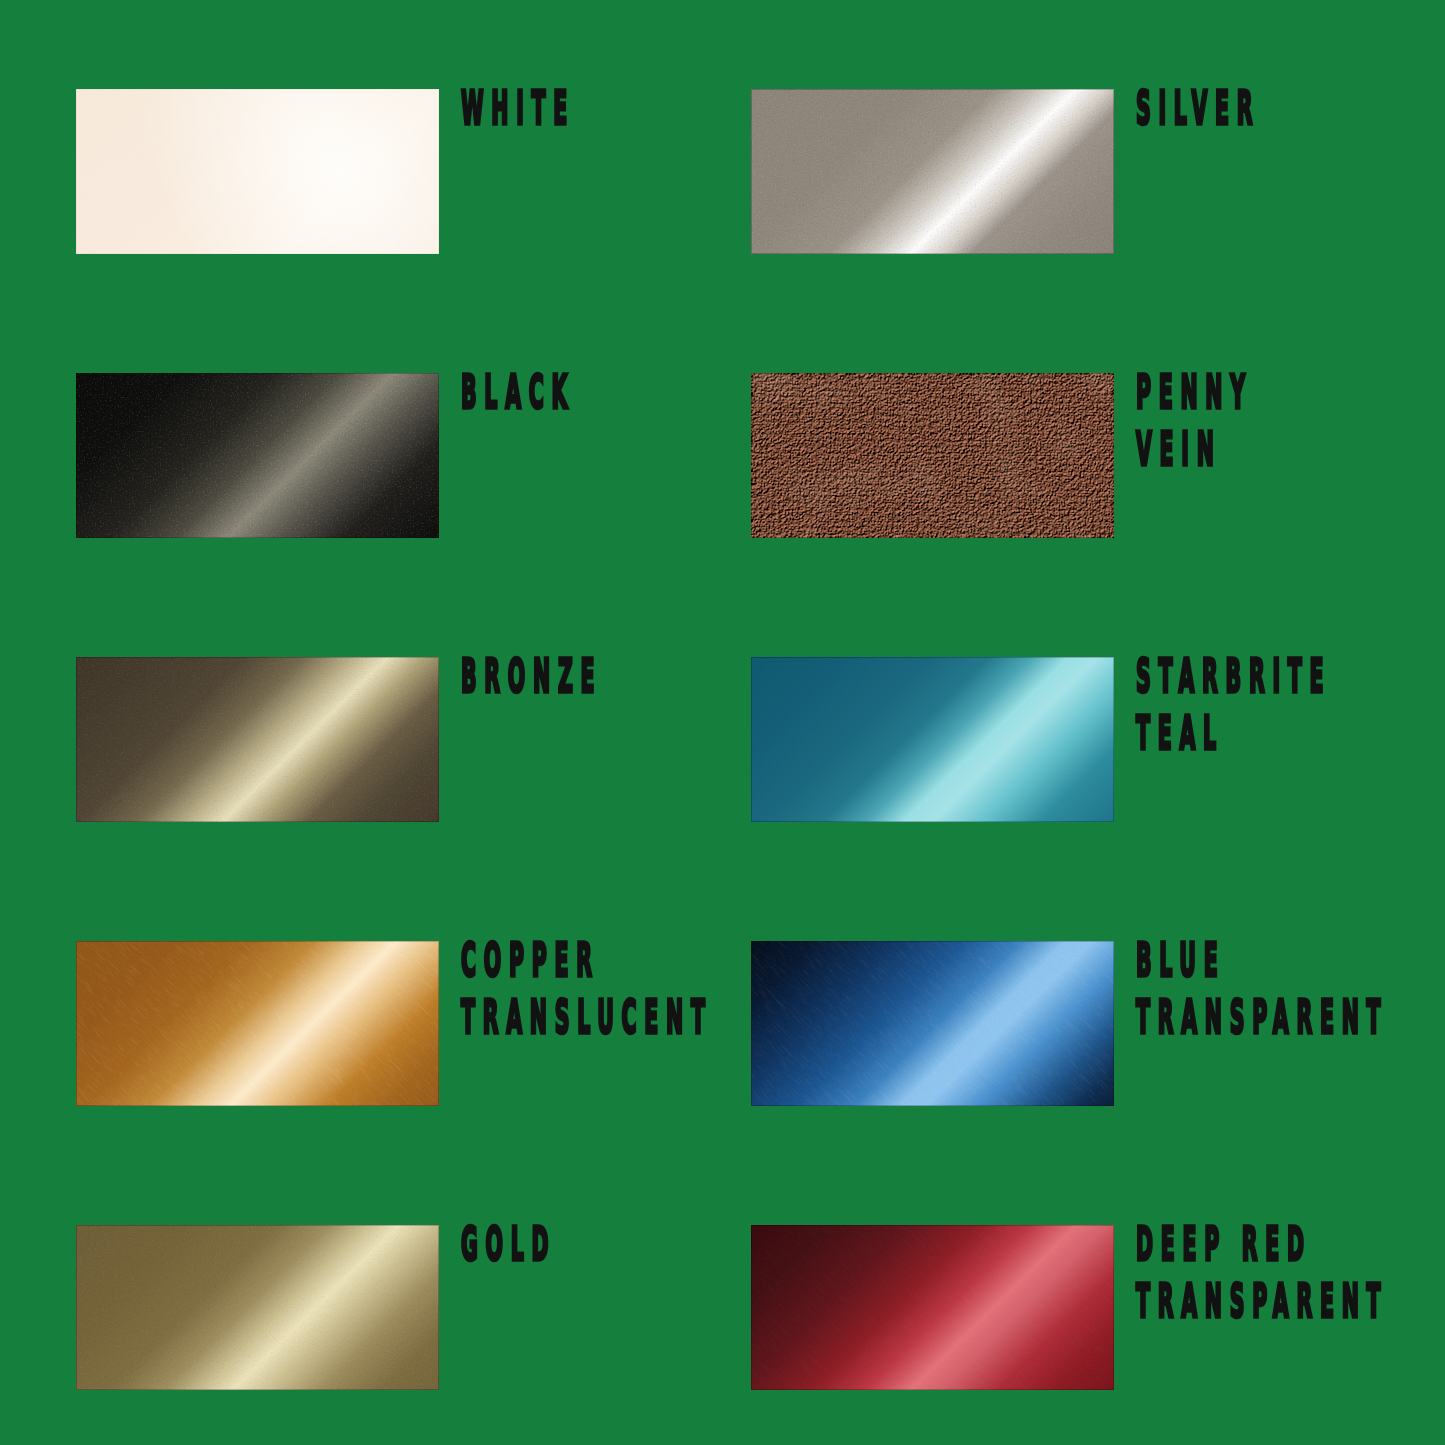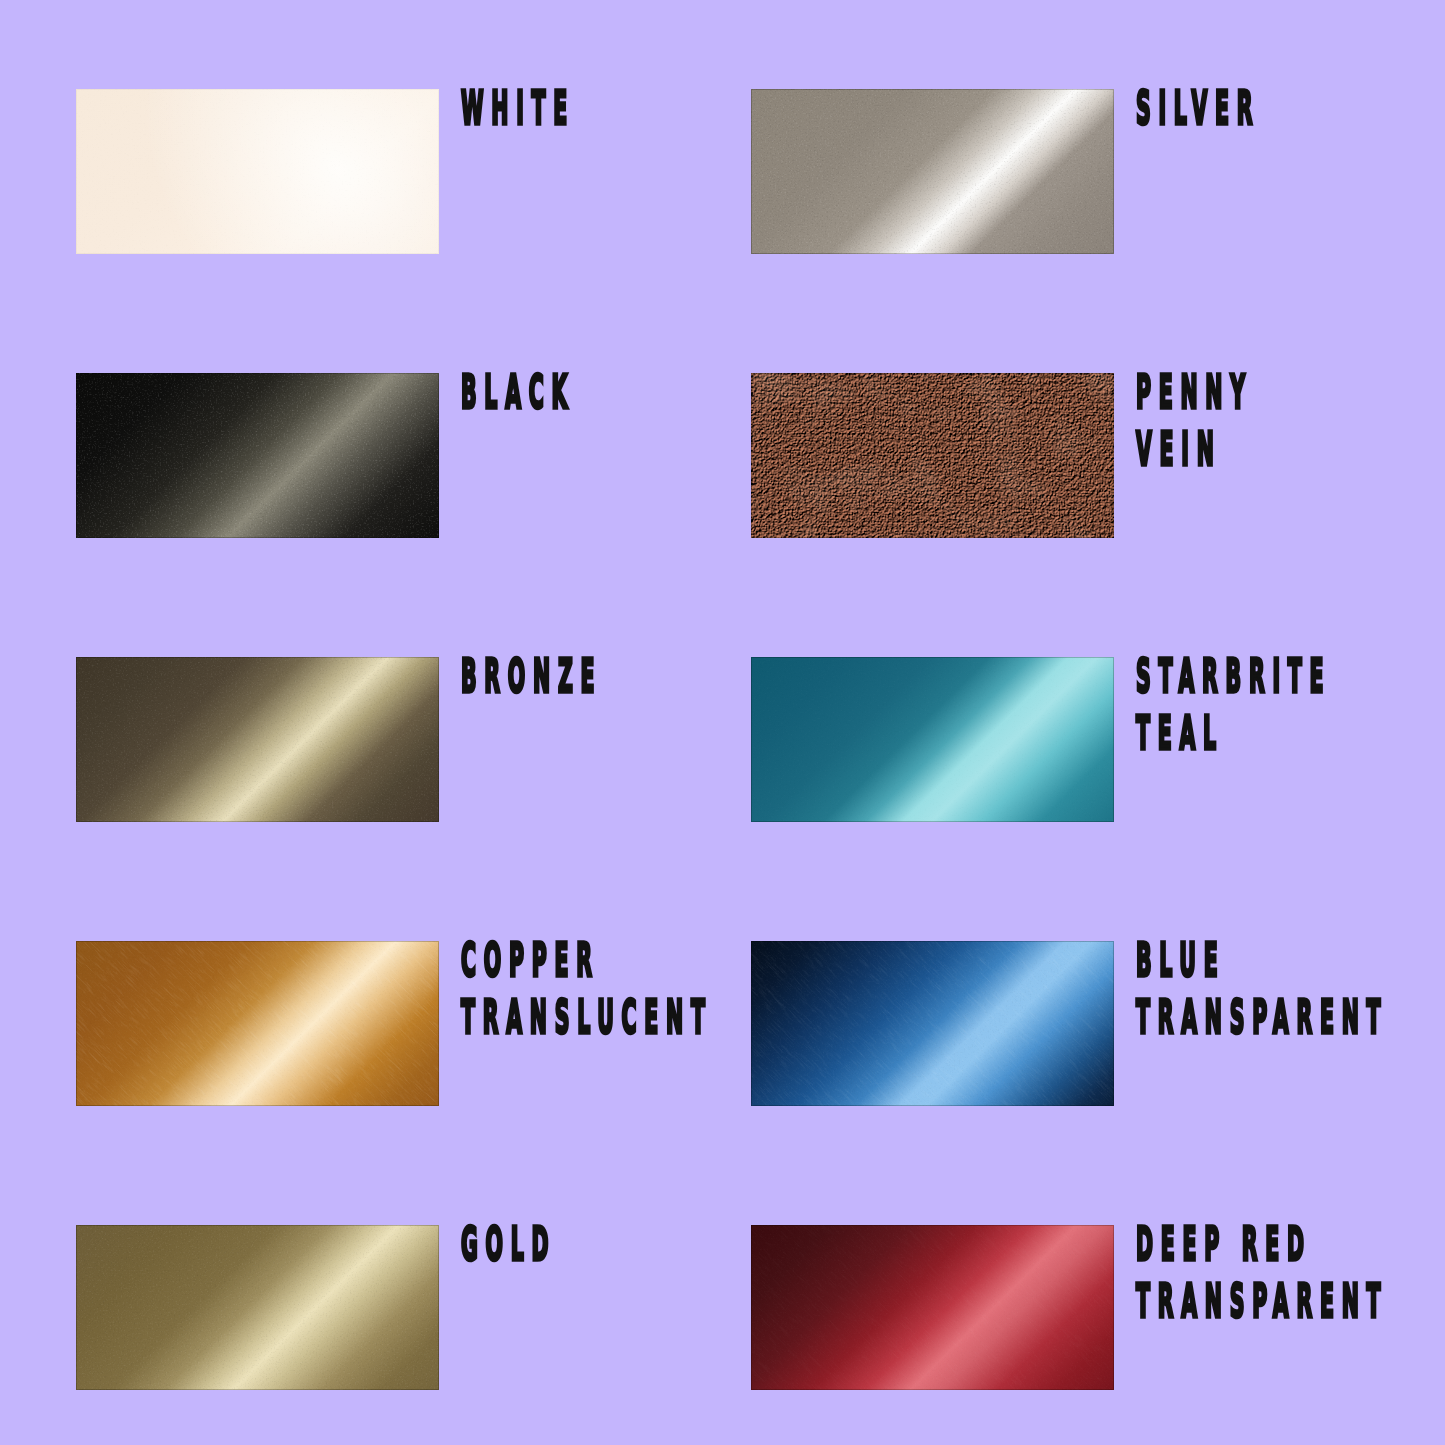--- a/index.html
+++ b/index.html
@@ -1,19 +1,19 @@
 <!DOCTYPE html>
 <html><head>
 <meta charset="utf-8">
 <title>Finish Colour Swatches</title>
 <style>
   html,body{margin:0;padding:0;}
   body{width:1445px;height:1445px;background:#ffffff;overflow:hidden;
        font-family:"DejaVu Sans Condensed","DejaVu Sans",sans-serif;}
-  .sheet{position:relative;width:1445px;height:1445px;background:#c4b5fd;}
+  .sheet{position:relative;width:1445px;height:1445px;background:#15803d;}
   .swatch-cell{position:absolute;}
   .swatch{position:absolute;left:0;top:0;overflow:hidden;line-height:0;}
   .label{position:absolute;color:#121212;font-weight:700;font-size:45.5px;
          line-height:56.5px;letter-spacing:15.5px;white-space:pre;
          -webkit-text-stroke:3.6px #121212;
          transform:scaleX(0.50);transform-origin:left top;}
 </style>
 </head>
 <body>
 

